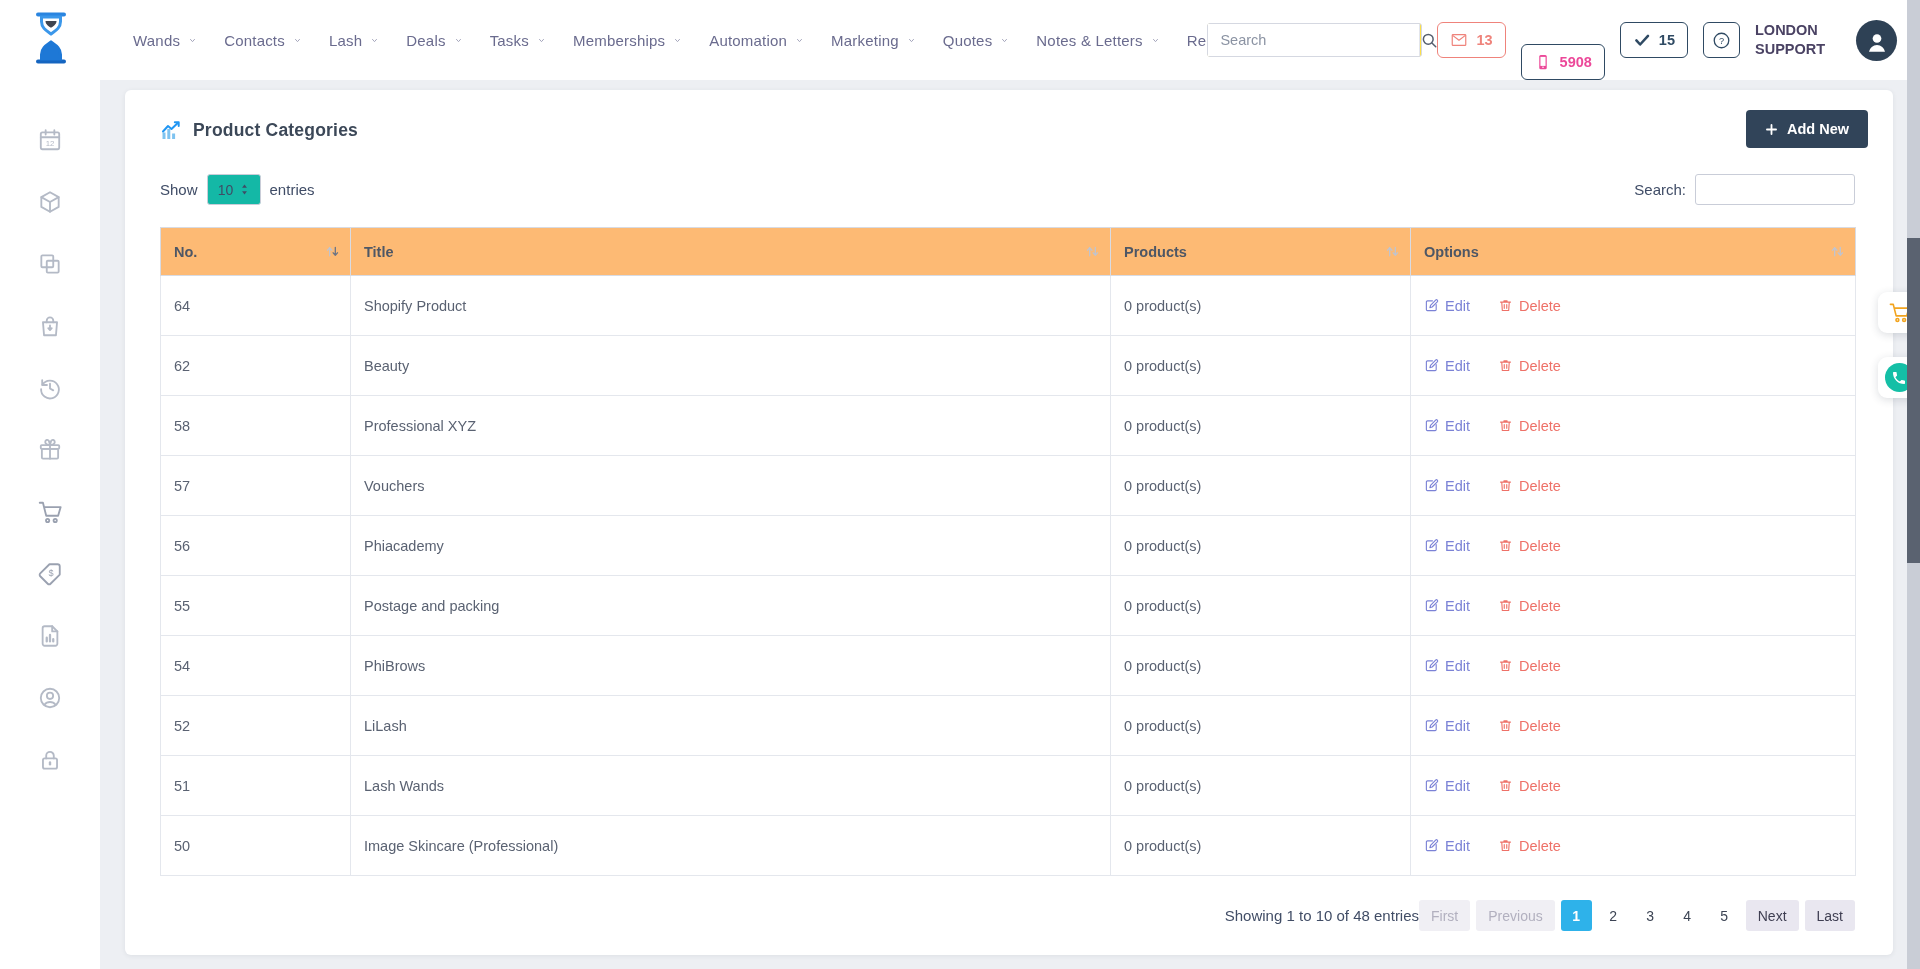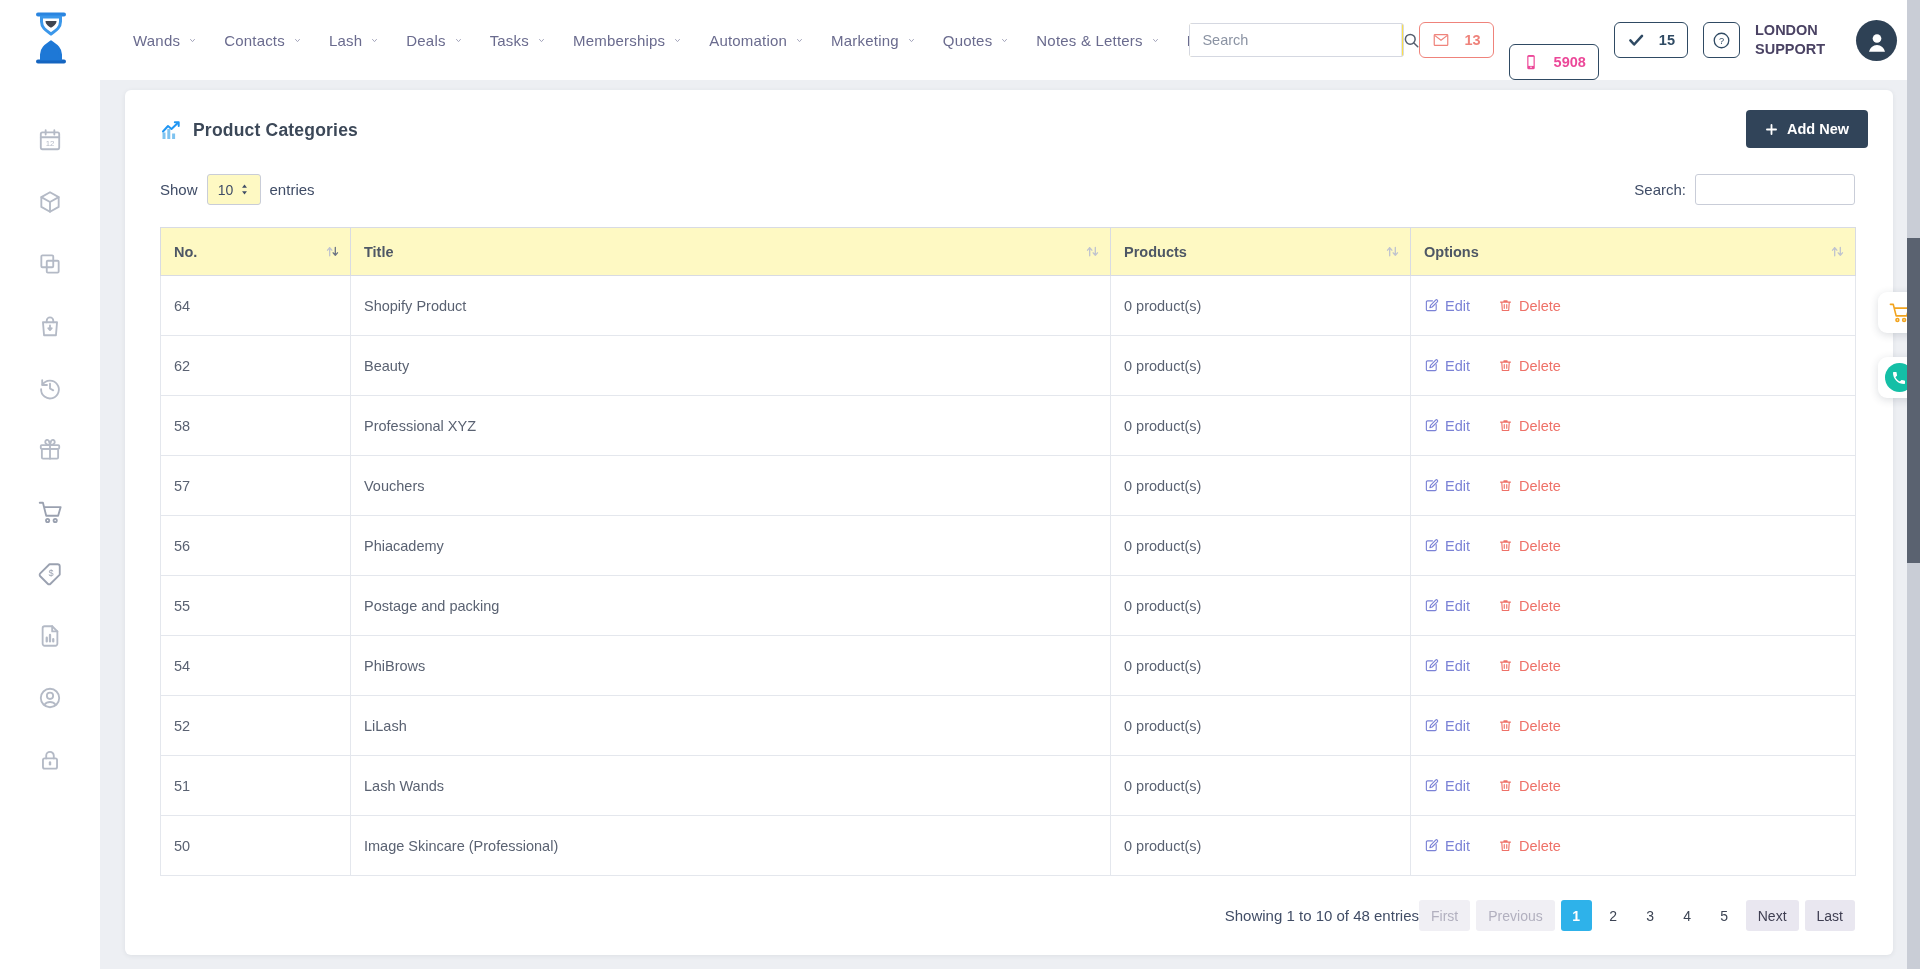--- a/index.html
+++ b/index.html
@@ -39,21 +39,21 @@
     font-size:14.5px; font-family:"Liberation Sans",sans-serif; color:#3f4c66;
   }
   .search-box input::placeholder { color:#8b93a3; }
   .search-btn {
     width:40px; height:100%; display:flex; align-items:center; justify-content:center;
     border:none; border-left:1px solid #e2e5ec; background:transparent; cursor:pointer; color:#555e6e;
   }
   .search-btn .icon { width:18px; height:18px; }
   .badges { display:flex; align-items:center; gap:15px; }
   .badge {
-    height:36px; display:flex; align-items:center; gap:14px; padding:0 12px;
+    height:36px; display:flex; align-items:center; gap:8px; padding:0 12px;
     border:1.6px solid; border-radius:6px; font-size:14.5px; font-weight:bold; cursor:pointer;
     background:#fff;
   }
   .badge .icon { width:18px; height:18px; }
   .help-btn {
     width:37px; height:36px; border:1.6px solid #2f4a63; border-radius:6px;
     display:flex; align-items:center; justify-content:center; color:#2f4a63; cursor:pointer; background:#fff;
   }
   .help-btn .icon { width:21px; height:21px; }
   .user-name {
@@ -93,33 +93,33 @@
     display:flex; align-items:center; gap:9px; font-size:14.5px; font-weight:bold;
     font-family:"Liberation Sans",sans-serif;
   }
   .add-new .icon { width:13px; height:13px; }
 
   .controls { margin-top:33px; display:flex; justify-content:space-between; align-items:center; }
   .length-ctl { display:flex; align-items:center; gap:9px; font-size:15px; color:#3f4c66; }
   .select-box {
     width:54px; height:31px; border:1px solid #c9cdd8; border-radius:3px;
     display:flex; align-items:center; justify-content:center; gap:7px; cursor:pointer;
-    font-size:14px; color:#3f4c66; background:#fef9c3;
+    font-size:14px; color:#3f4c66; background:#14b8a6;
   }
   .select-box .icon { width:9px; height:13px; }
   .filter-ctl { display:flex; align-items:center; gap:9px; font-size:15px; color:#3f4c66; }
   .filter-ctl input {
     width:160px; height:31px; border:1px solid #c9cdd8; border-radius:3px;
     outline:none; padding:0 8px; font-size:14px; font-family:"Liberation Sans",sans-serif; color:#3f4c66;
   }
 
   
   table.data { margin-top:22px; width:1695px; border-collapse:collapse; table-layout:fixed; }
   table.data th {
-    height:48px; border:1px solid #d8dbe3; background:#fef9c3;
+    height:48px; border:1px solid #d8dbe3; background:#fdba74;
     font-weight:500; padding:0 10px 0 13px; text-align:left;
   }
   .th-inner { display:flex; align-items:center; justify-content:space-between; }
   .th-label { font-size:14.5px; color:#4e5765; font-weight:bold; }
   .sort-icon { width:15px; height:15px; }
   table.data td {
     height:60px; border:1px solid #e4e7ed; font-size:14.5px; color:#5a6272;
     padding:0 13px; background:#fff;
   }
   td.col-options { padding-left:13px; }

